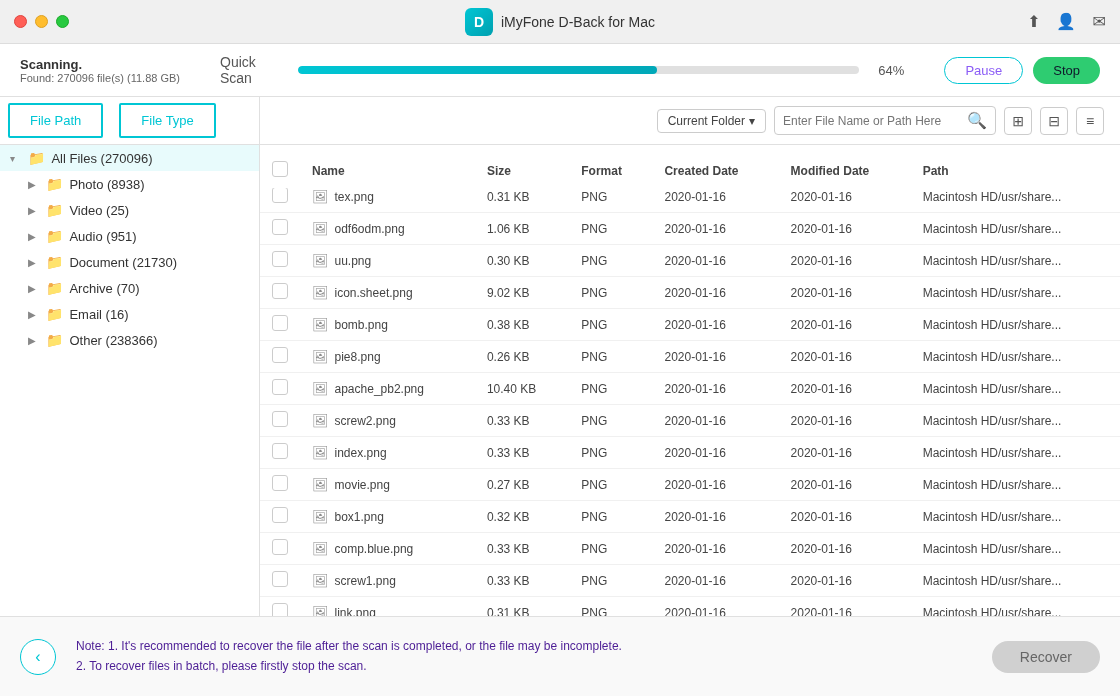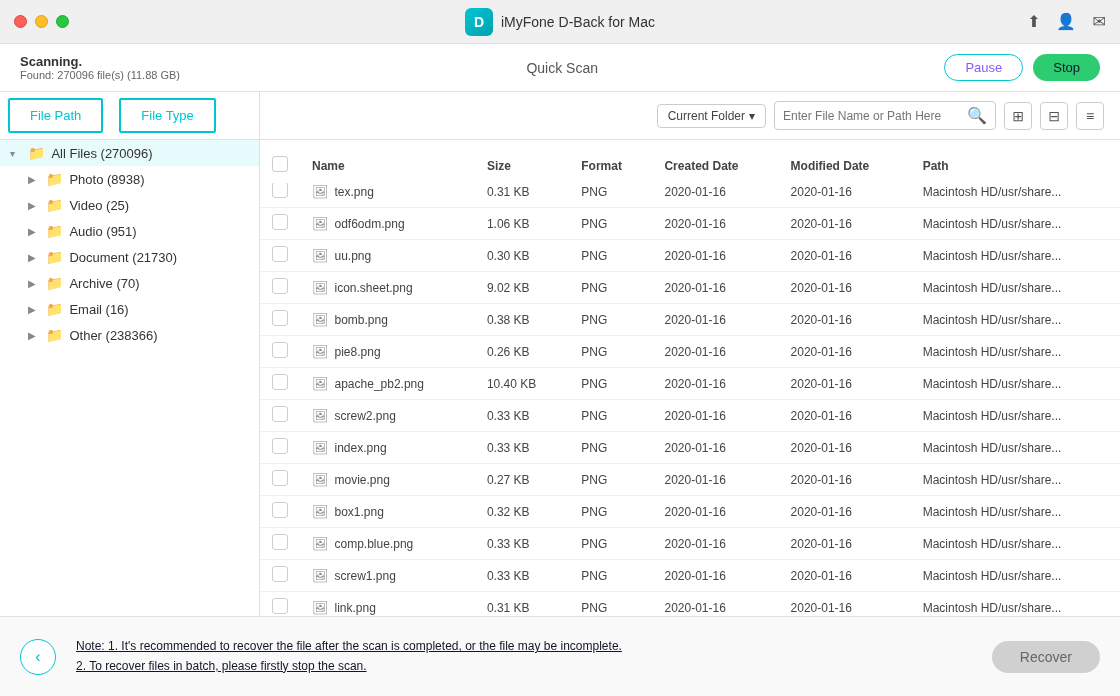--- a/index.html
+++ b/index.html
@@ -330,25 +330,24 @@
       background: white;
       display: flex;
       align-items: center;
       justify-content: center;
       cursor: pointer;
       color: #00c6d4;
       font-size: 16px;
     }
     .footer-note {
       font-size: 12px;
-      color: #0f172a;
+      color: #4c1d95;
       flex: 1;
       padding: 0 20px;
       line-height: 1.6;
-      text-decoration: underline;
     }
     .btn-recover {
       padding: 8px 28px;
       background: #d0d0d0;
       color: #666;
       border: none;
       border-radius: 20px;
       font-size: 14px;
       cursor: pointer;
     }
@@ -374,22 +373,28 @@
     <span>✉</span>
   </div>
 </div>
 
 <div class="scanbar">
   <div class="scanbar-top">
     <div>
       <div class="scan-title">Scanning.</div>
       <div class="found-text">Found: 270096 file(s) (11.88 GB)</div>
     </div>
-    <div style="display:flex;flex-direction:column;align-items:center;gap:15px;flex:1;padding:0 40px;">
+    <div style="display:flex;flex-direction:row;align-items:center;gap:15px;flex:1;padding:0 40px;">
       <span class="scan-mode">Quick Scan</span>
+      <div class="scanbar-middle" style="width:100%;display:flex;align-items:center;gap:10px;">
+        <div class="progress-bar-container">
+          <div class="progress-bar-fill" style="width:64%"></div>
+        </div>
+        <span class="progress-pct">64%</span>
+      </div>
     </div>
     <div class="scan-buttons">
       <button class="btn-pause">Pause</button>
       <button class="btn-stop">Stop</button>
     </div>
   </div>
 </div>
 
 <div class="tabs-row">
   <div class="tab-left">

